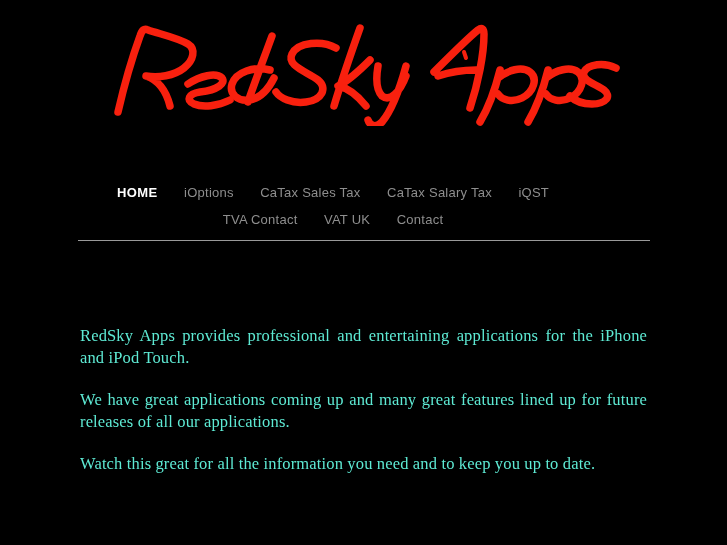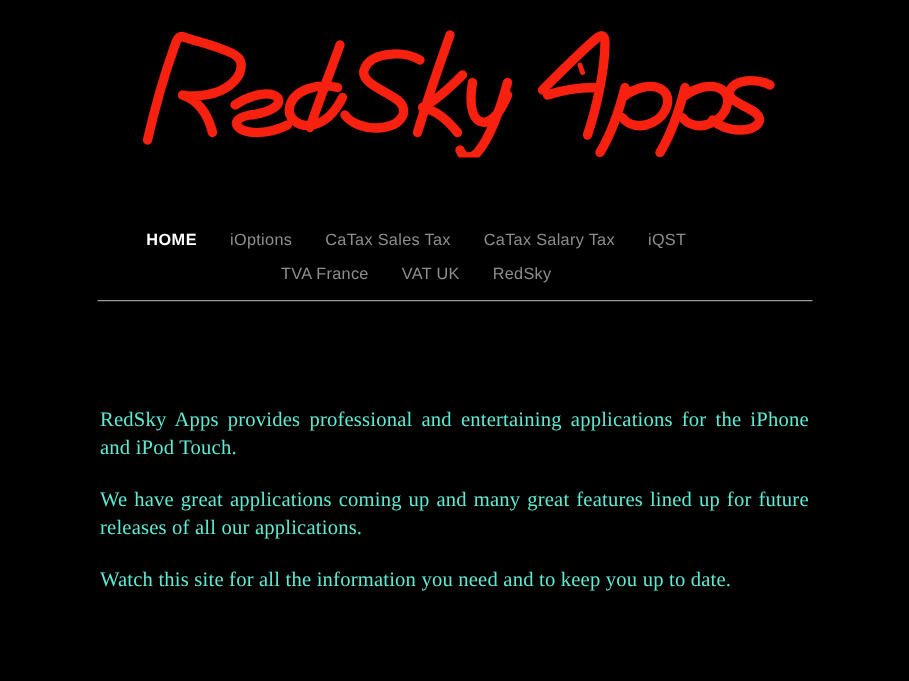--- a/index.html
+++ b/index.html
@@ -150,28 +150,28 @@
 
     <div class="nav-row">
       <a class="nav-item active" href="#">HOME</a>
       <a class="nav-item" href="#">iOptions</a>
       <a class="nav-item" href="#">CaTax Sales Tax</a>
       <a class="nav-item" href="#">CaTax Salary Tax</a>
       <a class="nav-item" href="#">iQST</a>
     </div>
 
     <div class="nav-row">
-      <a class="nav-item" href="#">TVA France</a>
+      <a class="nav-item" href="#">TVA Contact</a>
       <a class="nav-item" href="#">VAT UK</a>
-      <a class="nav-item" href="#">RedSky</a>
+      <a class="nav-item" href="#">Contact</a>
     </div>
 
   </nav>
 
   <div class="divider"></div>
 
   <main class="content">
     <p class="para">RedSky Apps provides professional and entertaining applications for the iPhone and iPod Touch.</p>
     <p class="para">We have great applications coming up and many great features lined up for future releases of all our applications.</p>
-    <p class="para">Watch this site for all the information you need and to keep you up to date.</p>
+    <p class="para">Watch this great for all the information you need and to keep you up to date.</p>
   </main>
 
 </div>
 
 </body></html>

